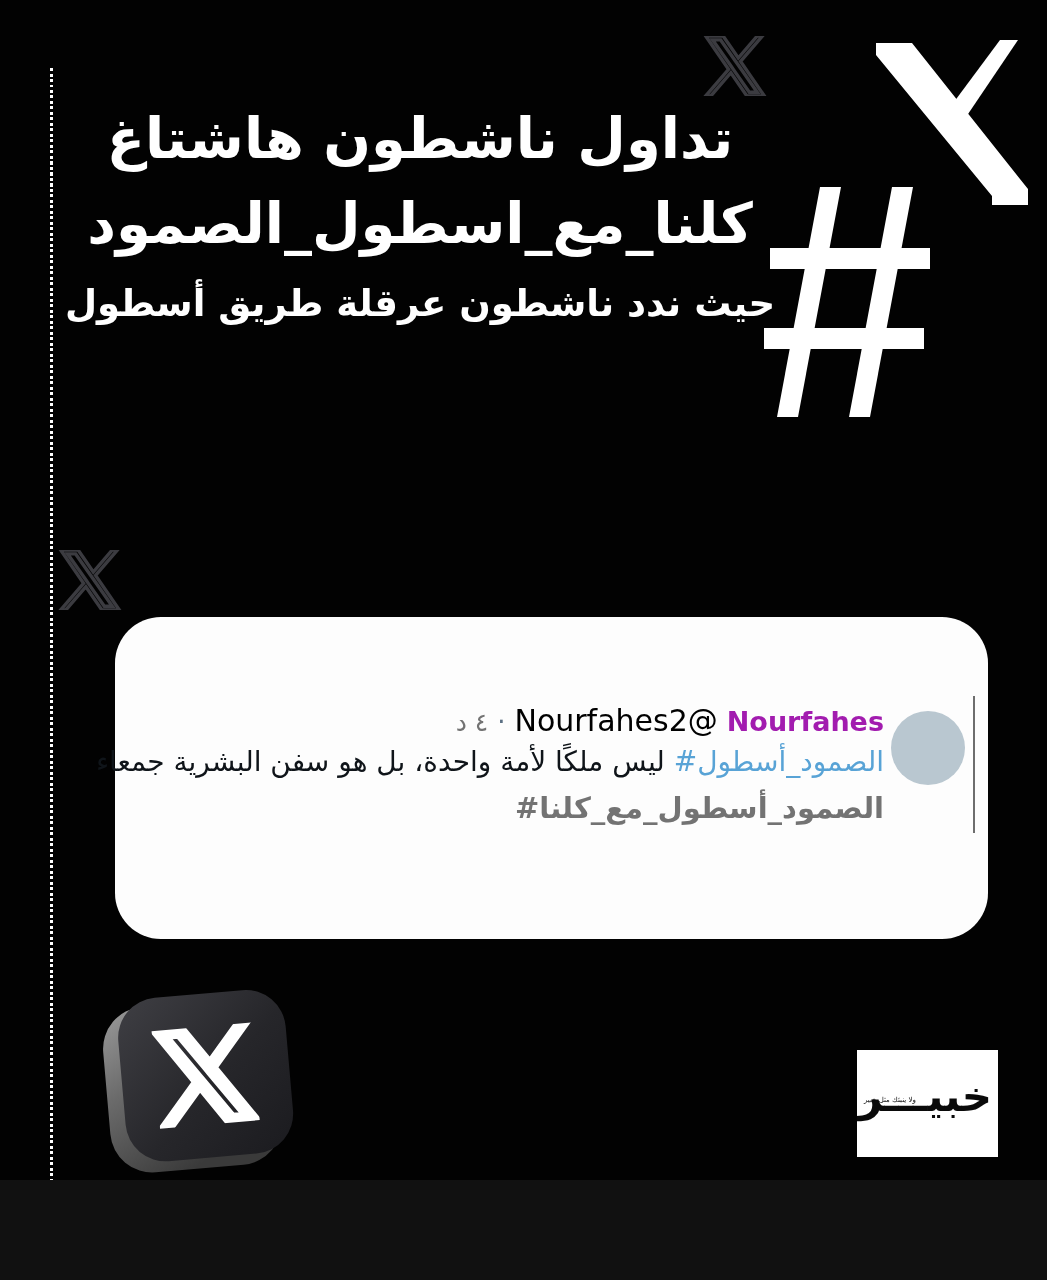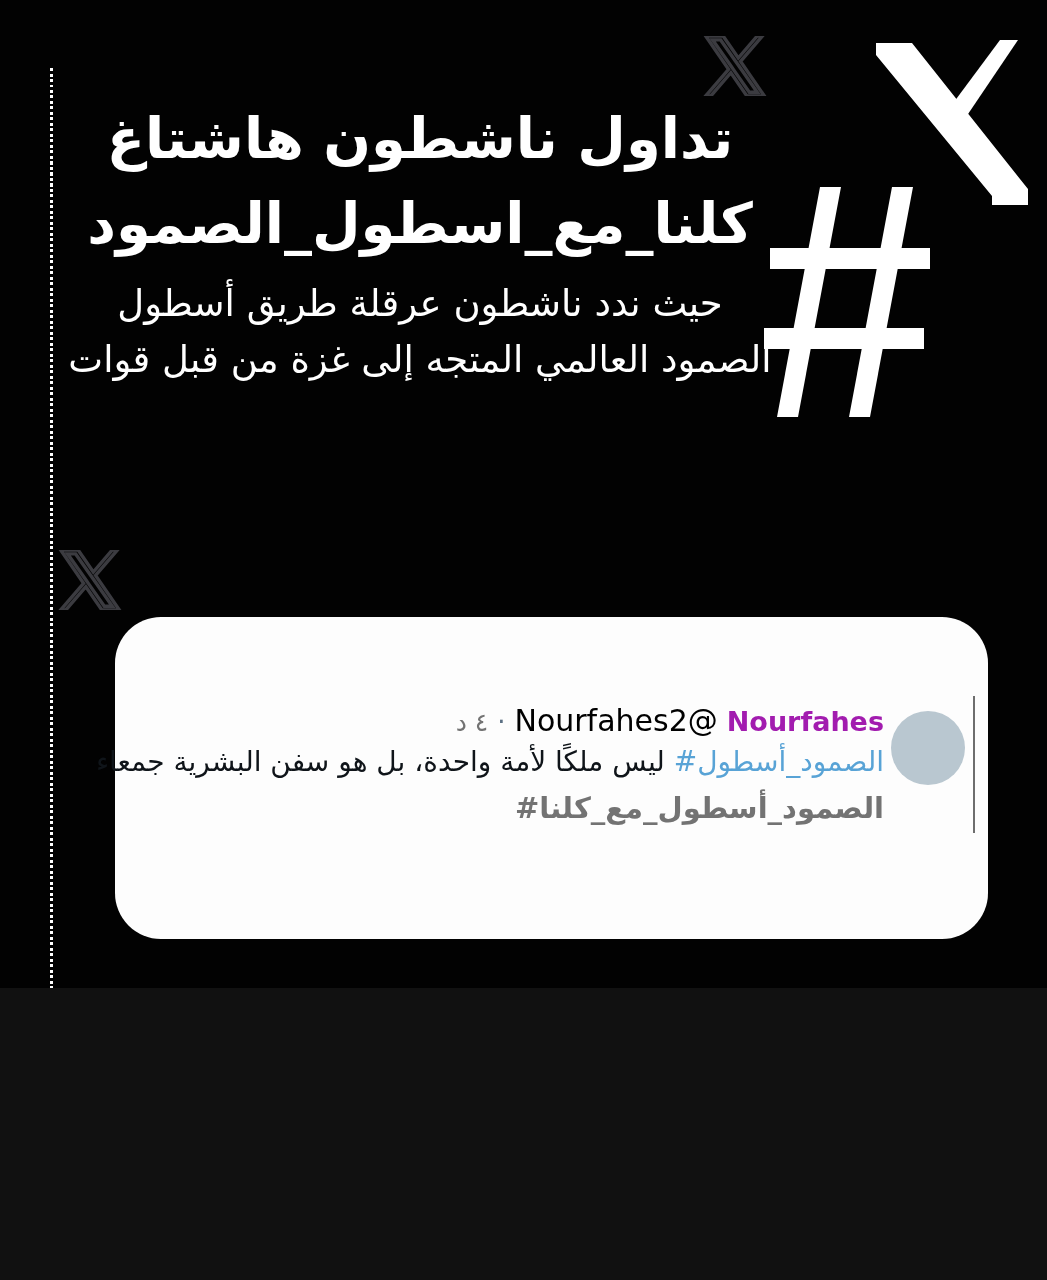--- a/index.html
+++ b/index.html
@@ -1,28 +1,28 @@
 <!DOCTYPE html>
 <html><head>
 <meta charset="utf-8">
 <style>
   * { margin:0; padding:0; box-sizing:border-box; }
   body { background:#111; font-family:"DejaVu Sans","Liberation Sans",sans-serif; }
-  .canvas { position:relative; width:1047px; height:988px; background:#020202; overflow:hidden; margin:0 auto; }
+  .canvas { position:relative; width:1047px; height:1180px; background:#020202; overflow:hidden; margin:0 auto; }
 
   
   .dotted-v { position:absolute; left:50px; top:68px; width:3px; height:1164px;
     background-image:repeating-linear-gradient(to bottom,#fff 0 3px,transparent 3px 5.5px); }
   .dotted-h { position:absolute; left:56px; top:1184px; width:308px; height:3px;
     background-image:repeating-linear-gradient(to right,#fff 0 3px,transparent 3px 5.5px); }
 
   
   .title { position:absolute; left:30px; top:96px; width:780px; text-align:center; color:#fff; }
   .title .big { font-size:56px; line-height:85px; font-weight:700; letter-spacing:0; }
-  .title .small { font-size:37px; line-height:56px; font-weight:400; }
+  .title .small { font-size:37px; line-height:56px; font-weight:700; }
   .title .small.first { margin-top:10px; }
 
   
   .hash-big { position:absolute; left:752px; top:182px; }
 
   
   .x-faded { position:absolute; }
   .x-faded-top { left:703px; top:36px; }
   .x-faded-left { left:58px; top:550px; }
 
@@ -91,21 +91,20 @@
     <rect x="18" y="66" width="160" height="21" fill="#fff"></rect>
     <rect x="12" y="146" width="160" height="21" fill="#fff"></rect>
     <polygon points="68,5 89,5 46,235 25,235" fill="#fff"></polygon>
     <polygon points="140,5 161,5 118,235 97,235" fill="#fff"></polygon>
   </svg>
 
   <div class="title" dir="rtl">
     <div class="big">تداول ناشطون هاشتاغ</div>
     <div class="big">كلنا_مع_اسطول_الصمود</div>
     <div class="small first">حيث ندد ناشطون عرقلة طريق أسطول</div>
-    <div class="small">الصمود العالمي المتجه إلى غزة من قبل قوات</div>
   </div>
 
   <div class="tweet-card">
     <div class="avatar"></div>
     <div class="tw-scrollbar"></div>
     <div class="tw-header">
       <span class="tw-name">Nourfahes</span>
       <span class="tw-handle">@Nourfahes2</span>
       <span class="tw-sep">·</span>
       <span class="tw-time">٤ د</span>

